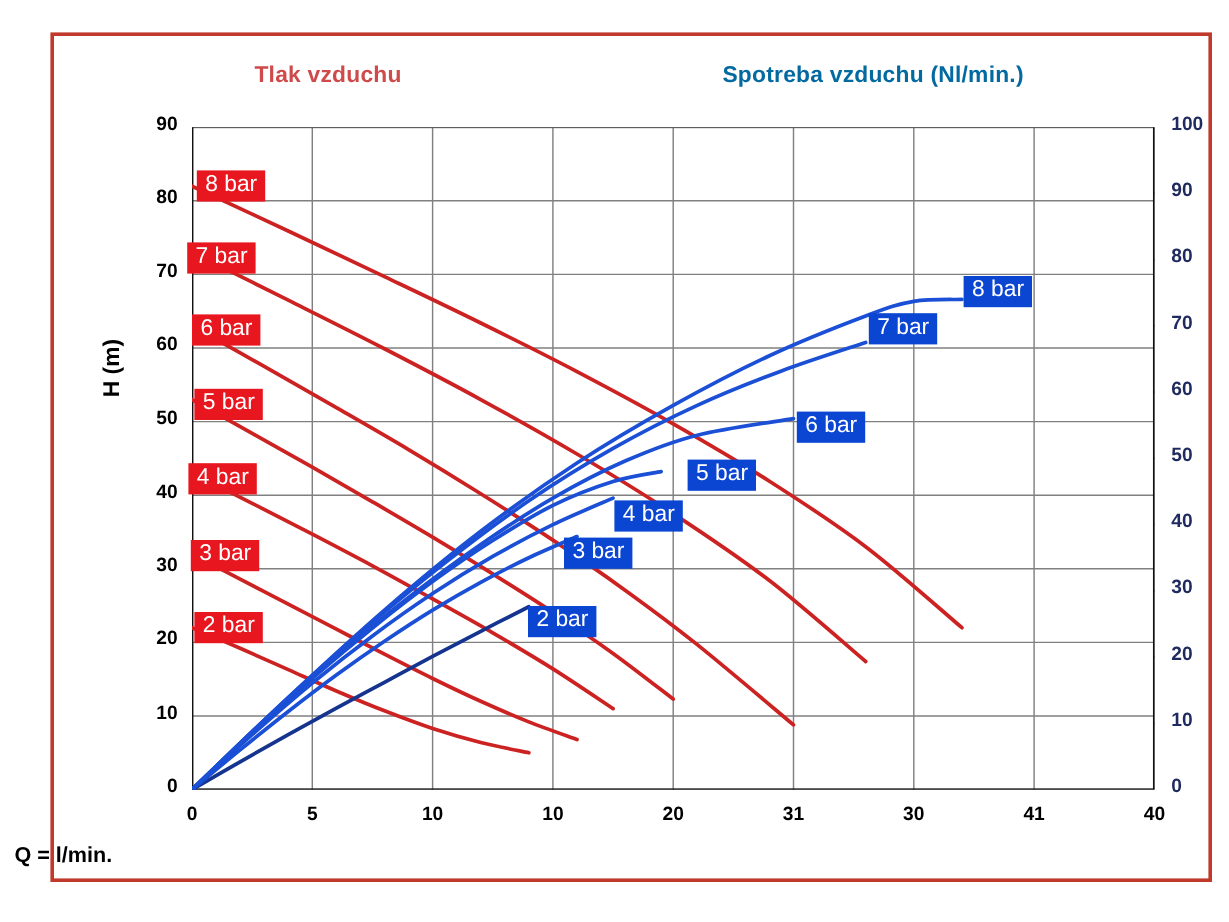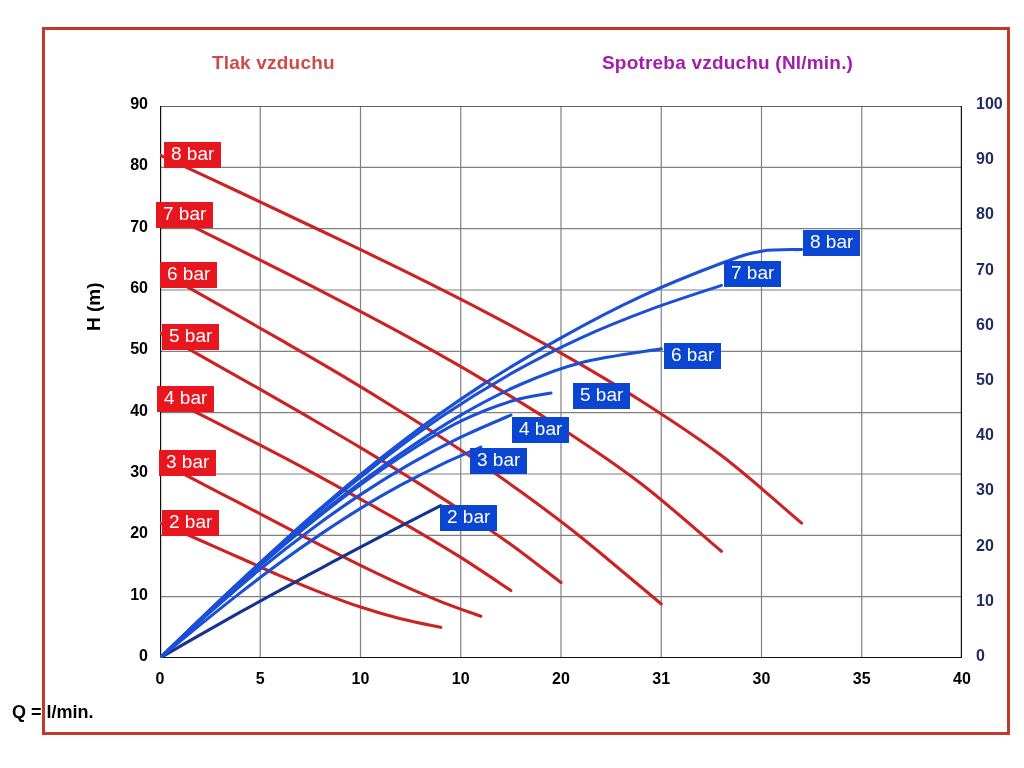--- a/index.html
+++ b/index.html
@@ -38,21 +38,21 @@
     white-space: nowrap;
   }
   #title-left {
     left: 200px;
     top: 52px;
     color: #cf4a4a;
   }
   #title-right {
     left: 590px;
     top: 52px;
-    color: #a21caf;
+    color: #0369a1;
   }
   #plot {
     position: absolute;
     left: 148px;
     top: 106px;
     width: 802px;
     height: 552px;
   }
   #plot svg { display: block; }
   .tick-left {
@@ -227,21 +227,21 @@
       <div class="tick-right" style="left: 964px; top: 95px;">100</div>
     </div>
   <div id="ticks-bottom">
       <div class="tick-bottom" style="left: 128px; top: 670px;">0</div>
       <div class="tick-bottom" style="left: 228.25px; top: 670px;">5</div>
       <div class="tick-bottom" style="left: 328.5px; top: 670px;">10</div>
       <div class="tick-bottom" style="left: 428.75px; top: 670px;">10</div>
       <div class="tick-bottom" style="left: 529px; top: 670px;">20</div>
       <div class="tick-bottom" style="left: 629.25px; top: 670px;">31</div>
       <div class="tick-bottom" style="left: 729.5px; top: 670px;">30</div>
-      <div class="tick-bottom" style="left: 829.75px; top: 670px;">35</div>
+      <div class="tick-bottom" style="left: 829.75px; top: 670px;">41</div>
       <div class="tick-bottom" style="left: 930px; top: 670px;">40</div>
     </div>
   <div id="badges">
       <div class="badge badge-red" style="left: 152px; top: 142px;">8 bar</div>
       <div class="badge badge-red" style="left: 144px; top: 202px;">7 bar</div>
       <div class="badge badge-red" style="left: 148px; top: 262px;">6 bar</div>
       <div class="badge badge-red" style="left: 150px; top: 324px;">5 bar</div>
       <div class="badge badge-red" style="left: 145px; top: 386px;">4 bar</div>
       <div class="badge badge-red" style="left: 147px; top: 450px;">3 bar</div>
       <div class="badge badge-red" style="left: 150px; top: 510px;">2 bar</div>

